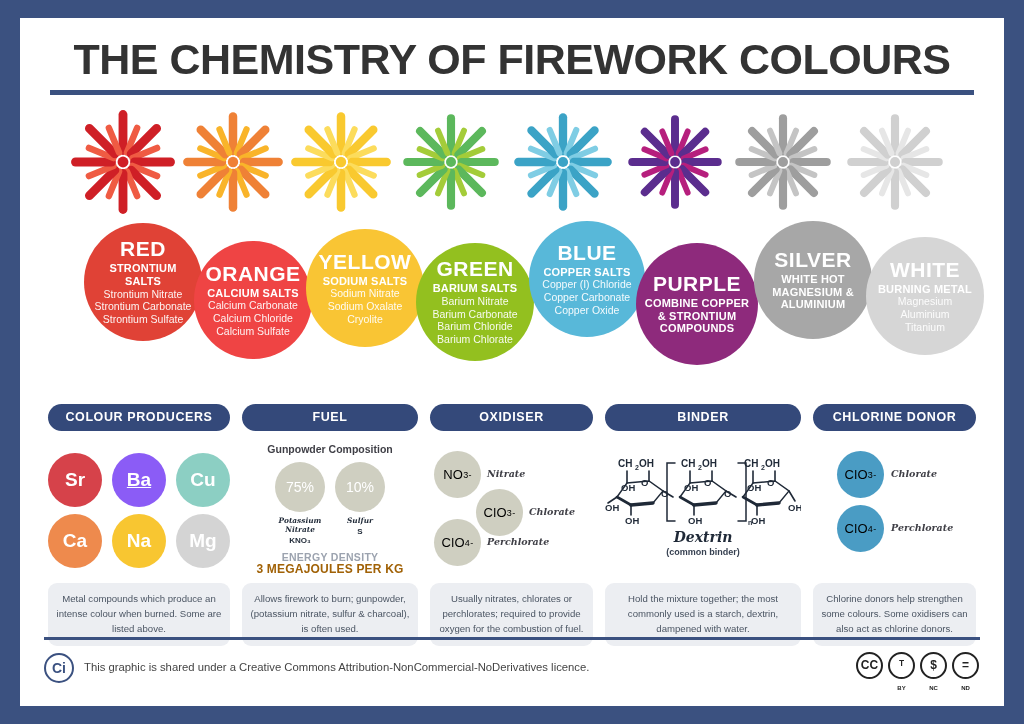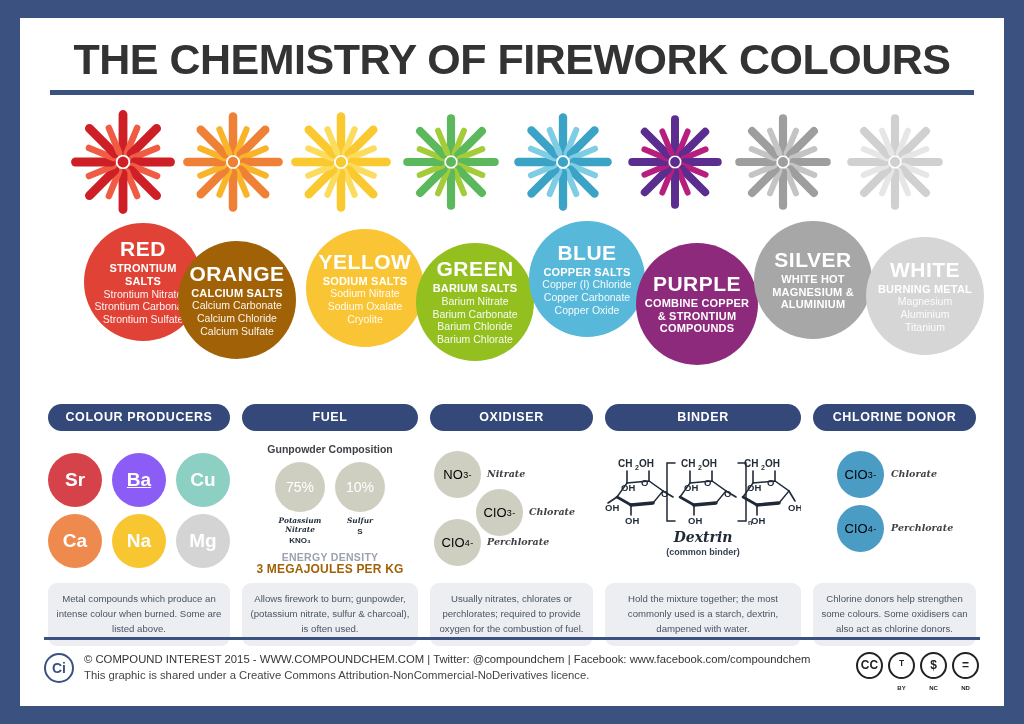--- a/index.html
+++ b/index.html
@@ -359,21 +359,21 @@
           </svg>
         </div>
       </div>
 
   <div class="circles" id="bubbleRow">
         <div class="bubble" style="left: 60px; top: 2px; width: 118px; height: 118px; background: rgb(224, 66, 54);">
           <div class="bub-name">RED</div>
           <div class="bub-sub">STRONTIUM SALTS</div>
           <div class="bub-list">Strontium Nitrate<br>Strontium Carbonate<br>Strontium Sulfate</div>
         </div>
-        <div class="bubble" style="left: 154px; top: 20px; width: 118px; height: 118px; background: #a16207;">
+        <div class="bubble" style="left: 170px; top: 20px; width: 118px; height: 118px; background: #ef4444;">
           <div class="bub-name">ORANGE</div>
           <div class="bub-sub">CALCIUM SALTS</div>
           <div class="bub-list">Calcium Carbonate<br>Calcium Chloride<br>Calcium Sulfate</div>
         </div>
         <div class="bubble" style="left: 282px; top: 8px; width: 118px; height: 118px; background: rgb(249, 197, 52);">
           <div class="bub-name">YELLOW</div>
           <div class="bub-sub">SODIUM SALTS</div>
           <div class="bub-list">Sodium Nitrate<br>Sodium Oxalate<br>Cryolite</div>
         </div>
         <div class="bubble" style="left: 392px; top: 22px; width: 118px; height: 118px; background: rgb(147, 192, 31);">
@@ -535,21 +535,20 @@
           </div>
       <div class="panel-note">Chlorine donors help strengthen some colours. Some oxidisers can also act as chlorine donors.</div>
     </div>
 
   </div>
 
   <div class="foot-rule"></div>
   <div class="footer">
     <div class="ci-logo">Ci</div>
     <div class="foot-text">
-      <div class="foot-l1">© COMPOUND INTEREST 2015 - WWW.COMPOUNDCHEM.COM | Twitter: @compoundchem | Facebook: www.facebook.com/compoundchem</div>
       <div class="foot-l2">This graphic is shared under a Creative Commons Attribution-NonCommercial-NoDerivatives licence.</div>
     </div>
     <div class="cc" id="ccRow">
           <div class="cc-badge">
             <div class="cc-circ">CC</div>
             <div class="cc-cap"></div>
           </div>
           <div class="cc-badge">
             <div class="cc-circ">ᵀ</div>
             <div class="cc-cap">BY</div>

